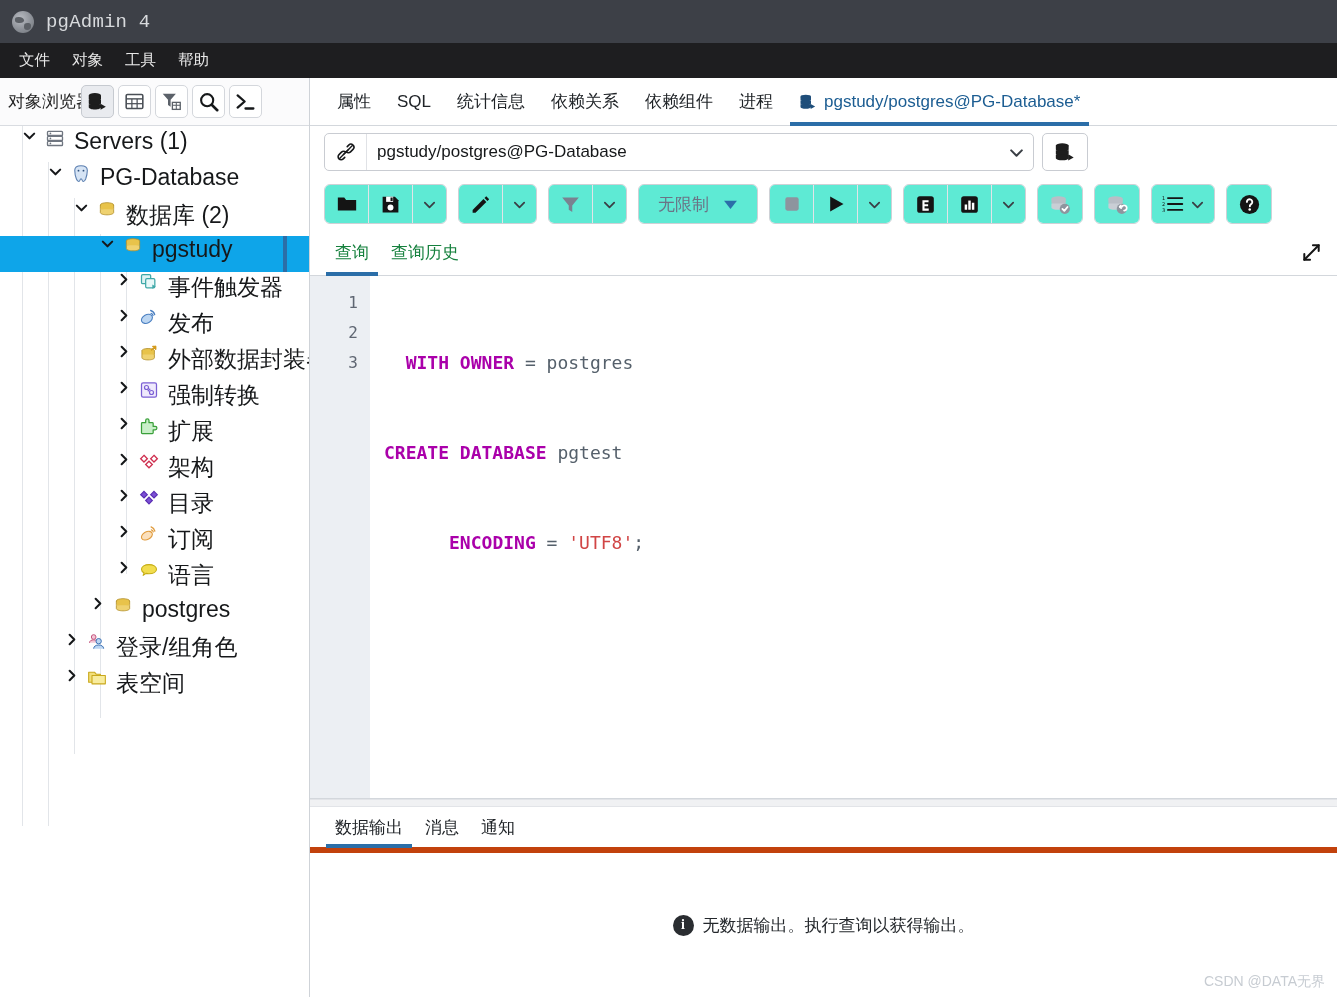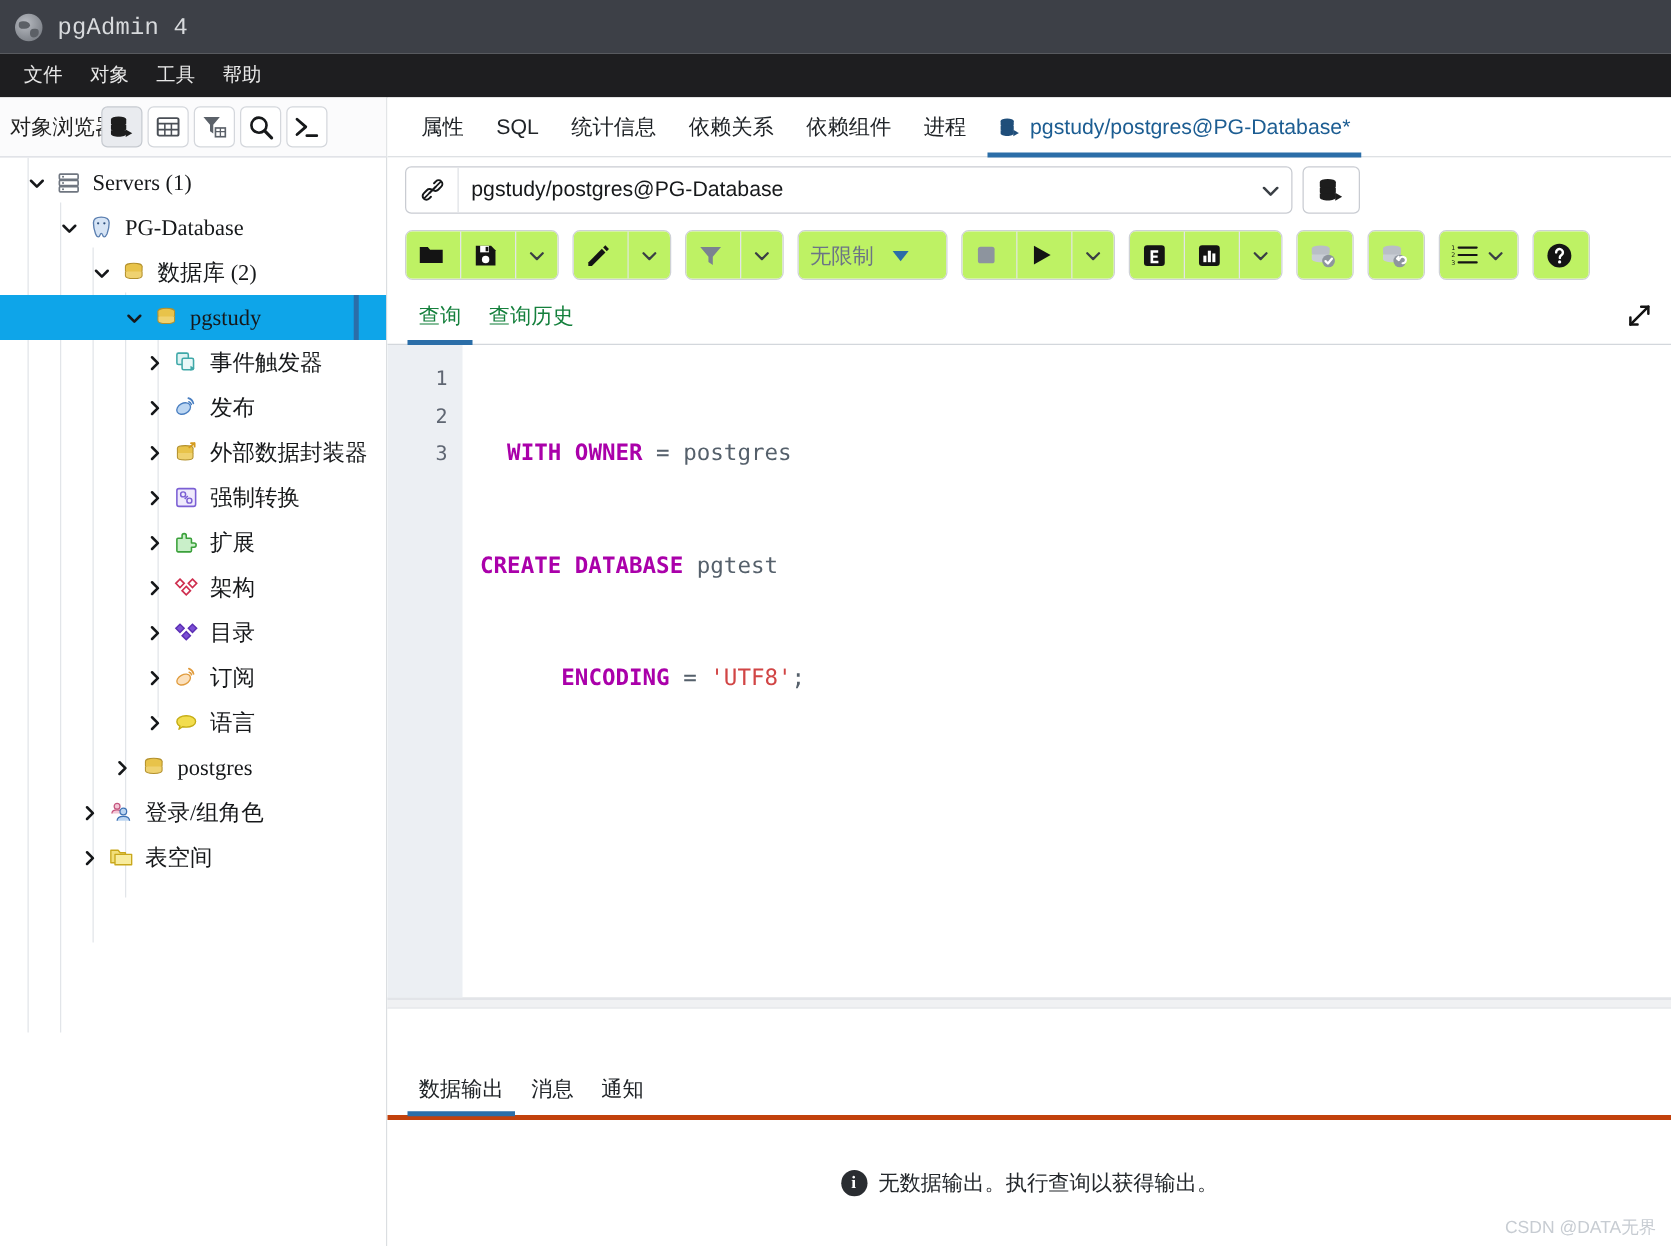--- a/index.html
+++ b/index.html
@@ -59,22 +59,22 @@
   .browser-tools { display: flex; align-items: center; gap: 4px; margin-left: -12px; }
   .tbtn {
     width: 33px; height: 33px; border: 1px solid #d4d7dc; border-radius: 5px;
     background: #ffffff; display: flex; align-items: center; justify-content: center;
     cursor: pointer;
   }
   .tbtn.pressed { background: #e9ebef; border-color: #c6cad0; }
 
   .tree { flex: 1 1 auto; overflow: hidden; padding-top: 2px; position: relative; }
   .trow {
-    height: 36px; display: flex; align-items: center; position: relative;
-    font-size: 18px; color: #16181a; cursor: default; white-space: nowrap; font-family: Liberation Serif, serif;
+    height: 36px; display: flex; align-items: flex-start; position: relative;
+    font-size: 23px; color: #16181a; cursor: default; white-space: nowrap;
   }
   .trow.selected { background: #0ea5e9; }
   .trow.selected::after {
     content: ""; position: absolute; right: 22px; top: 0; bottom: 0; width: 4px;
     background: #2b6ea8;
   }
   .guides { position: absolute; top: 0; bottom: 0; left: 0; pointer-events: none; }
   .guide { position: absolute; top: 0; bottom: 0; width: 1px; background: #e2e5e9; }
   .twist {
     width: 26px; flex: 0 0 26px; display: flex; align-items: center; justify-content: center;
@@ -125,22 +125,22 @@
     display: flex; align-items: center; justify-content: center; background: #fff; cursor: pointer;
   }
 
   .qtoolbar {
     height: 52px; flex: 0 0 52px; display: flex; align-items: center; gap: 11px;
     padding: 0 14px; background: #ffffff;
   }
   .grp { display: flex; align-items: stretch; border: 1px solid #ced1d6; border-radius: 6px;
          background: #ffffff; height: 40px; overflow: hidden; }
   .gbtn {
-    min-width: 44px; padding: 0 9px; display: flex; align-items: center; 
-    border-right: 1px solid #e2e4e8; cursor: pointer; background: #bef264;
+    min-width: 44px; padding: 0 9px; display: flex; align-items: center; justify-content: center;
+    border-right: 1px solid #e2e4e8; cursor: pointer; background: #5eead4;
   }
   .gbtn:last-child { border-right: none; }
   .gbtn.caret { min-width: 32px; }
   .gbtn.wide { min-width: 118px; gap: 14px; }
   .limit-text { font-size: 17px; color: #6b7486; white-space: nowrap; }
 
   .qtabs {
     height: 46px; flex: 0 0 46px; display: flex; align-items: stretch;
     border-bottom: 1px solid #d3d7dc; background: #ffffff; padding-left: 14px;
   }
@@ -172,21 +172,21 @@
   .kw  { color: #aa00aa; font-weight: bold; }
   .idt { color: #55606b; }
   .op  { color: #55606b; }
   .str { color: #d14545; }
 
   .splitter { height: 8px; flex: 0 0 8px; background: #f0f1f3; border-top: 1px solid #e2e4e8;
               border-bottom: 1px solid #e2e4e8; }
 
   .outpanel { flex: 0 0 190px; display: flex; flex-direction: column; background: #ffffff; }
   .otabs { height: 46px; flex: 0 0 46px; display: flex; align-items: stretch;
-           border-bottom: 4px solid #c2410c; padding-left: 14px; margin-top: 43px; }
+           border-bottom: 6px solid #c2410c; padding-left: 14px; }
   .otab { display: flex; align-items: center; padding: 0 11px; font-size: 17px; color: #202428;
           position: relative; cursor: pointer; white-space: nowrap; }
   .otab.active::after { content: ""; position: absolute; left: 2px; right: 2px; bottom: -1px;
                         height: 4px; background: #2b6ea8; }
   .obody { flex: 1 1 auto; display: flex; align-items: center; justify-content: center;
            position: relative; }
   .empty-msg { display: flex; align-items: center; gap: 9px; font-size: 17px; color: #24282c; }
   .info-dot {
     width: 21px; height: 21px; border-radius: 50%; background: #2a2d31; color: #fff;
     font-size: 14px; font-weight: bold; display: flex; align-items: center;

